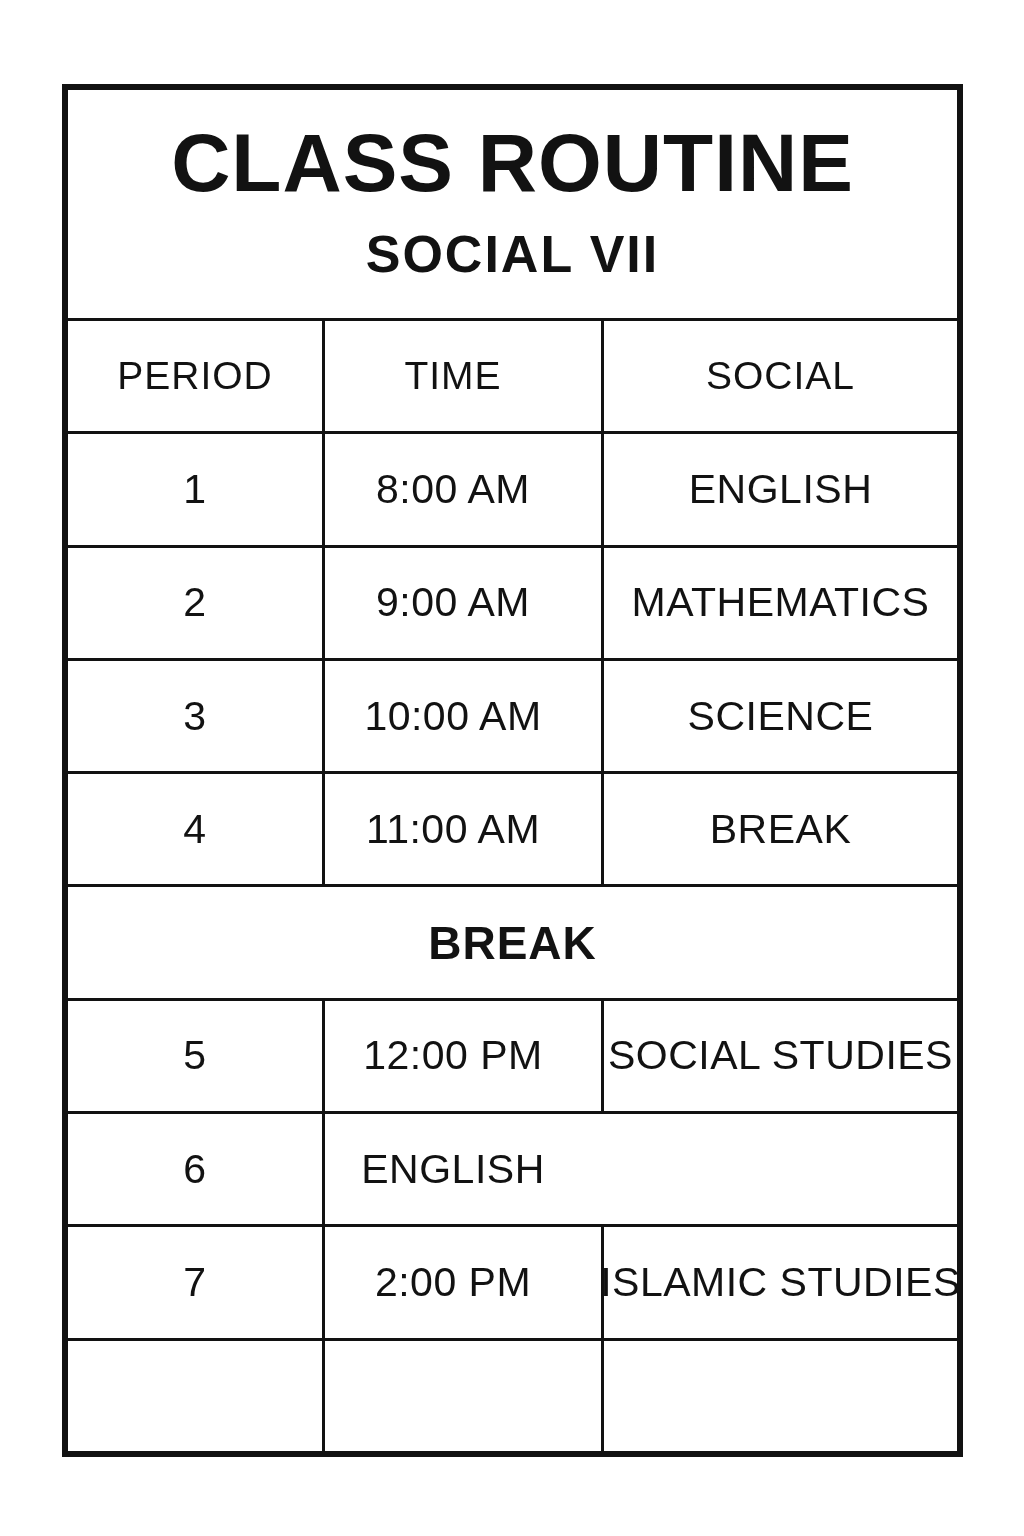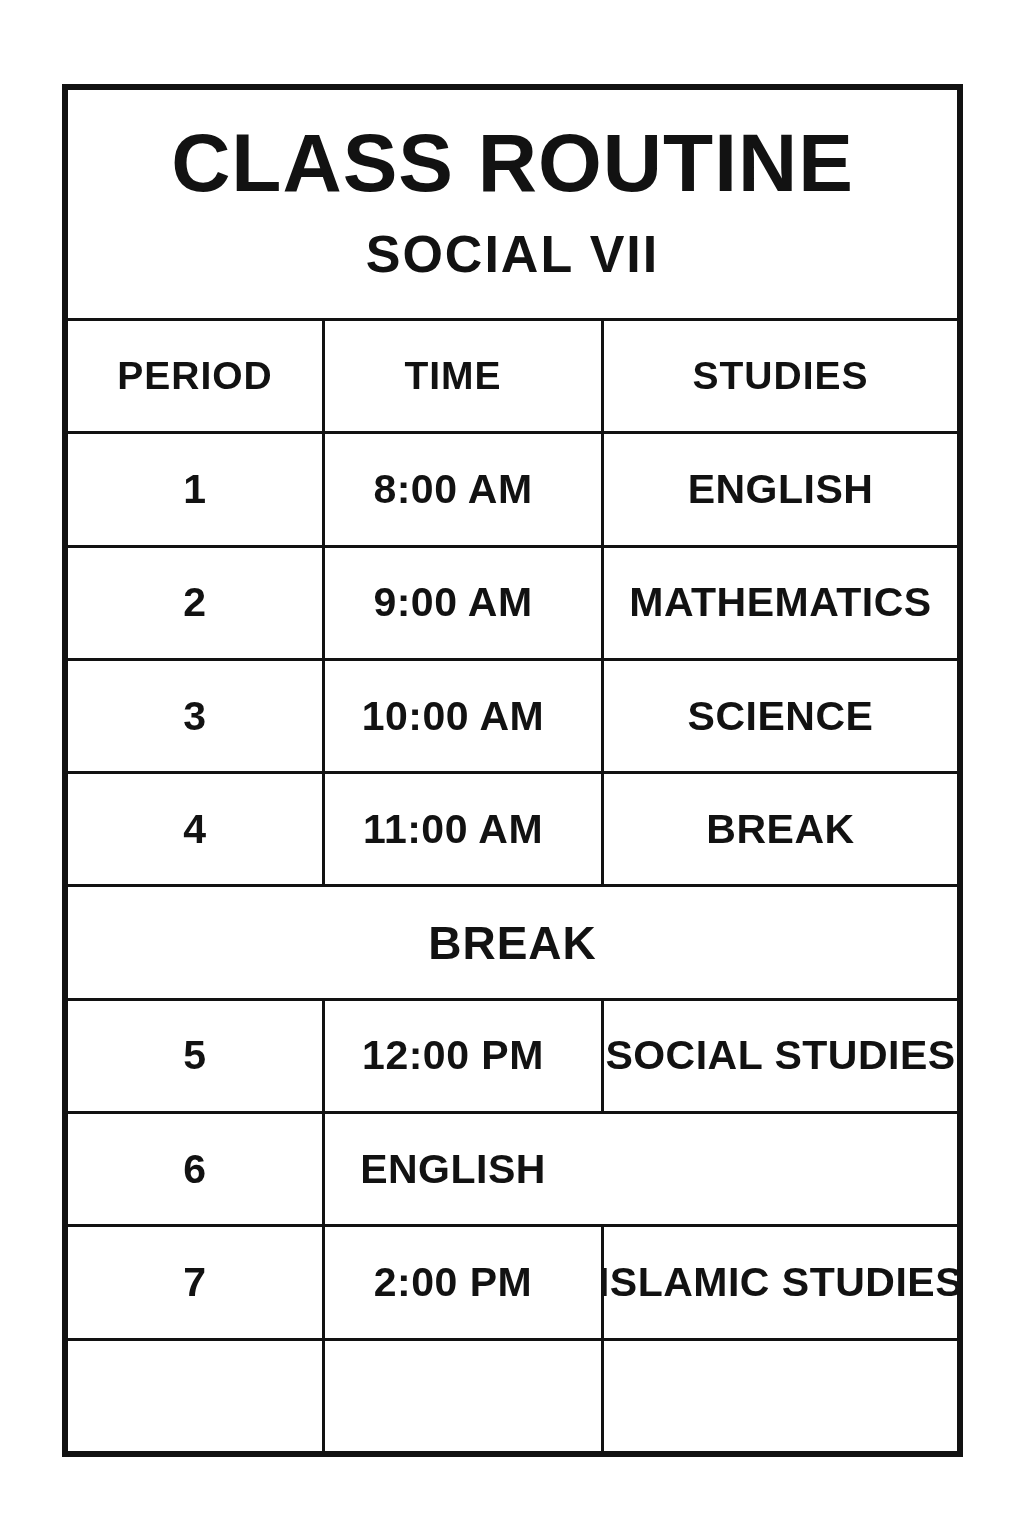--- a/index.html
+++ b/index.html
@@ -59,21 +59,21 @@
   }
   .row.break-row {
     display: flex;
     align-items: center;
     justify-content: center;
   }
   .cell {
     display: flex;
     align-items: center;
     justify-content: center;
-    font-weight: 700;
+    font-weight: 400;
     font-size: 41px;
     letter-spacing: 0.5px;
     white-space: nowrap;
     overflow: hidden;
     margin-left: 20px;
   }
   .cell + .cell {
     border-left: 3px solid #121212;
   }
   .header-cell {
@@ -93,21 +93,21 @@
   <div class="routine-table">
 
     <div class="title-section">
       <div class="title">CLASS ROUTINE</div>
       <div class="subtitle">SOCIAL VII</div>
     </div>
 
     <div class="row header-row">
       <div class="cell header-cell">PERIOD</div>
       <div class="cell header-cell">TIME</div>
-      <div class="cell header-cell">STUDIES</div>
+      <div class="cell header-cell">SOCIAL</div>
     </div>
 
     <div class="row">
       <div class="cell">1</div>
       <div class="cell">8:00 AM</div>
       <div class="cell">ENGLISH</div>
     </div>
 
     <div class="row">
       <div class="cell">2</div>

